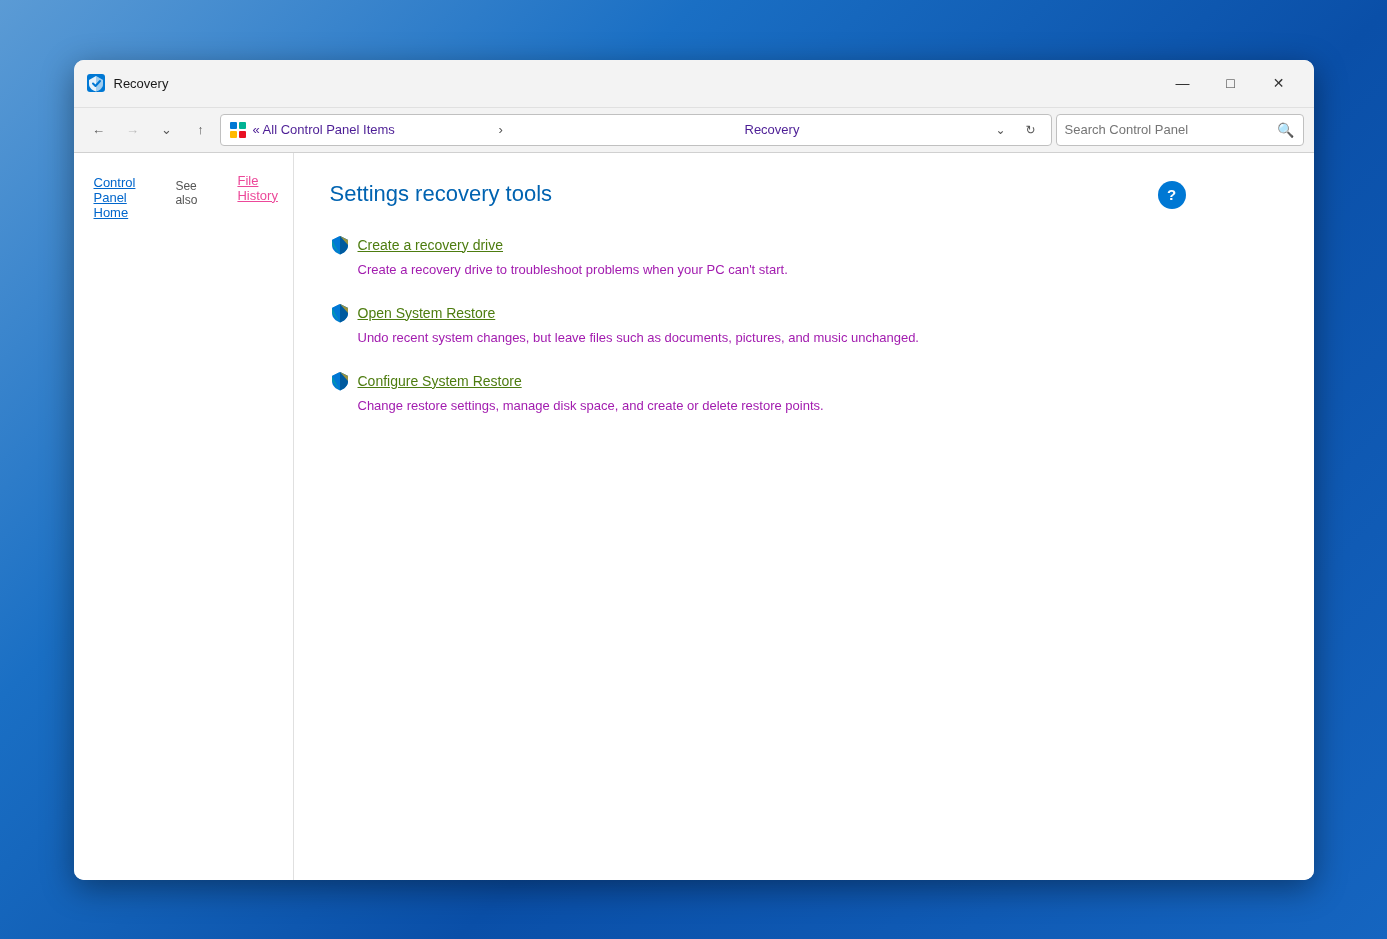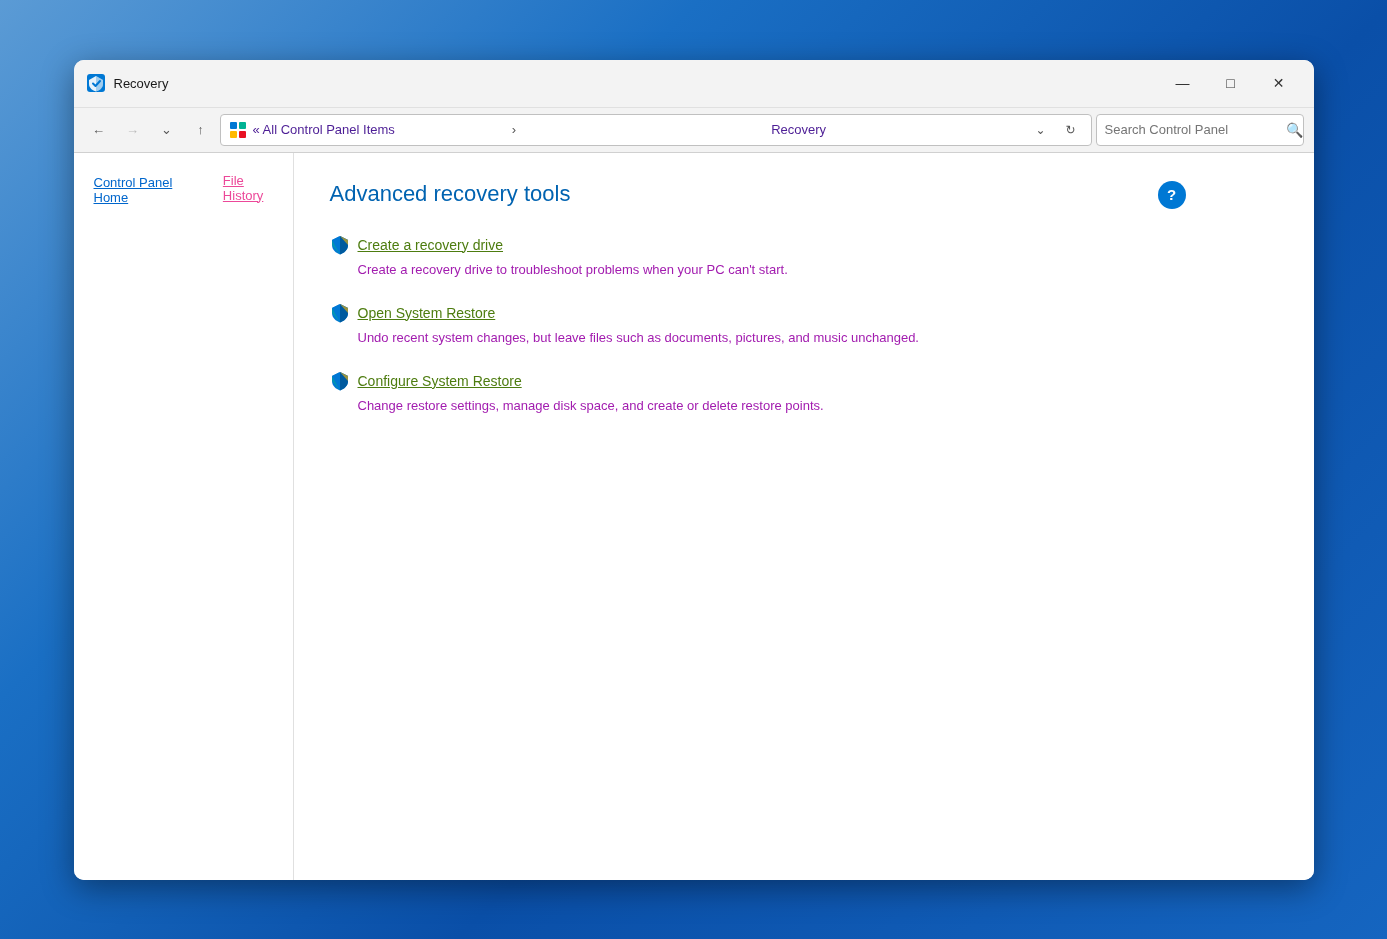--- a/index.html
+++ b/index.html
@@ -132,21 +132,21 @@
       cursor: pointer;
       display: flex;
       align-items: center;
       justify-content: center;
       border-radius: 3px;
       color: #555;
       font-size: 12px;
     }
 
     .search-box {
-      width: 208px;
+      width: 248px;
       height: 32px;
       border: 1px solid #c0c0c0;
       border-radius: 4px;
       background: white;
       display: flex;
       align-items: center;
       padding: 0 8px;
       gap: 6px;
     }
 
@@ -339,26 +339,27 @@
     </div>
   </div>
 
   <div class="main-content">
 
     <div class="sidebar">
       <div class="sidebar-nav-item">Control Panel Home</div>
 
       <div class="sidebar-spacer"></div>
 
+      <div class="sidebar-see-also">See also</div>
       <div class="sidebar-see-also-link">File History</div>
     </div>
 
     <div class="content-area">
       <div class="content-header-row">
-        <h1 class="content-title" style="flex:1;">Advanced recovery tools</h1>
+        <h1 class="content-title" style="flex:1;">Settings recovery tools</h1>
         <div class="help-area">
           <button class="help-btn">?</button>
         </div>
       </div>
 
       <div class="recovery-item">
         <div class="recovery-item-link">
           <svg class="shield-svg" viewBox="0 0 20 20" xmlns="http://www.w3.org/2000/svg">
             <path d="M10 1 L18 5 L18 10 C18 15 14 18 10 19.5 C6 18 2 15 2 10 L2 5 Z" fill="#0078d4"></path>
             <path d="M10 1 L18 5 L18 10 C18 15 14 18 10 19.5" fill="#005a9e"></path>

